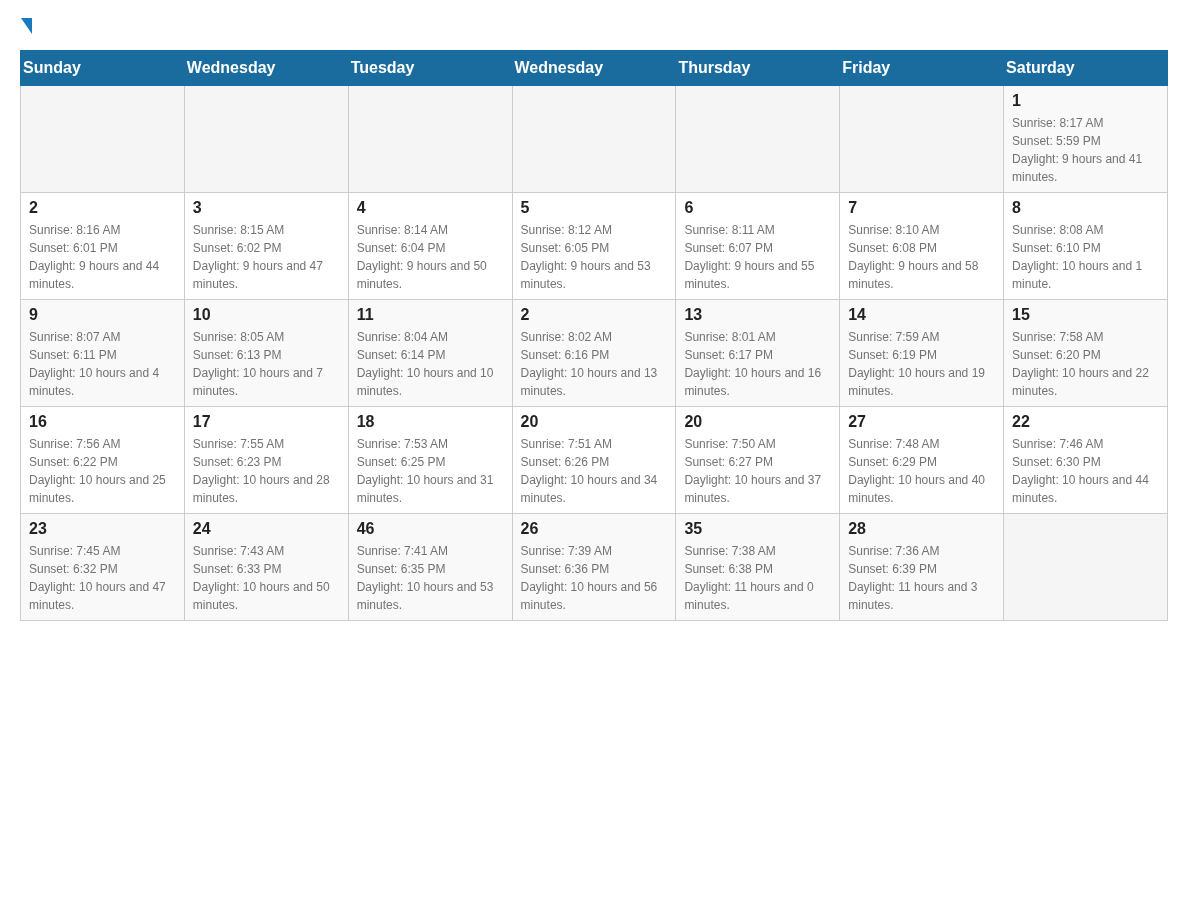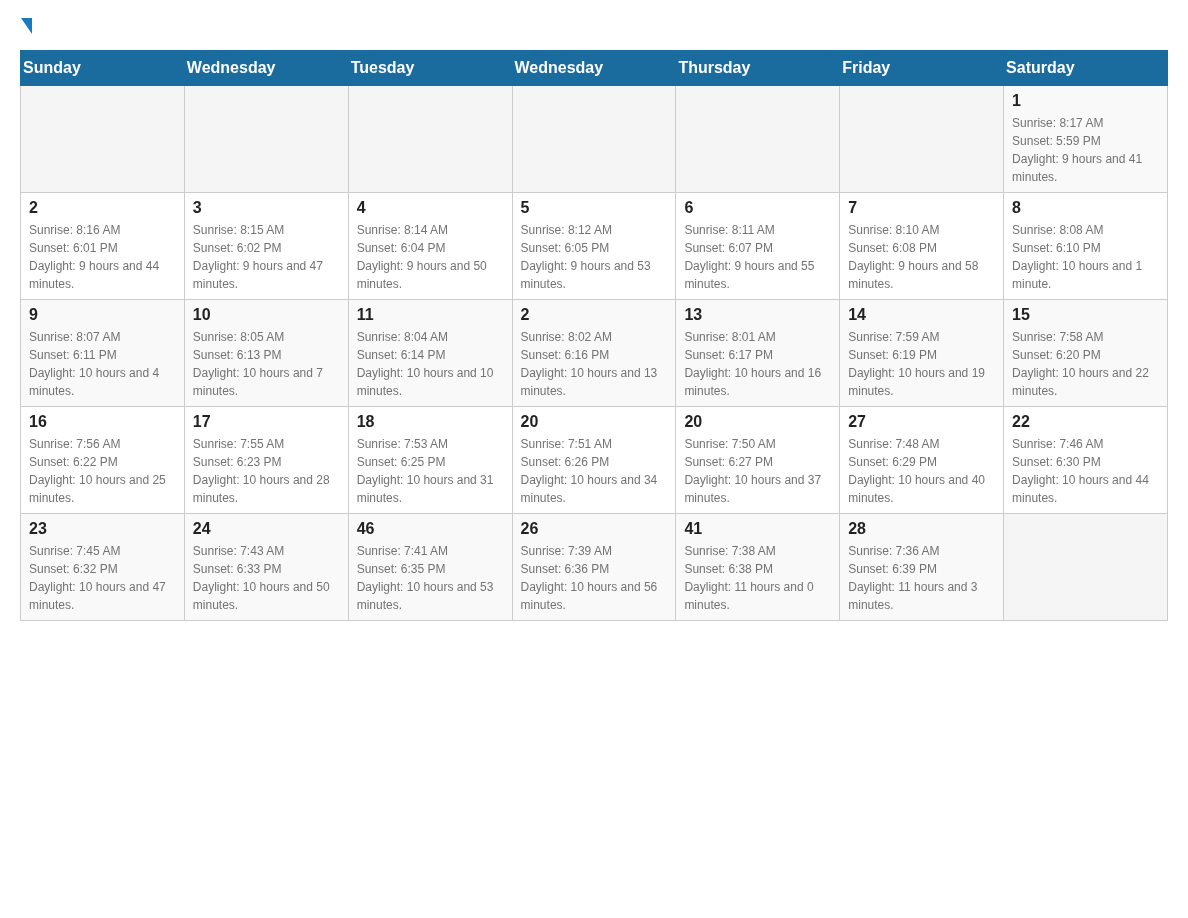--- a/index.html
+++ b/index.html
@@ -245,21 +245,21 @@
         </td>
         <td>
           <span class="day-number">46</span>
           <div class="day-info">Sunrise: 7:41 AM<br>Sunset: 6:35 PM<br>Daylight: 10 hours and 53 minutes.</div>
         </td>
         <td>
           <span class="day-number">26</span>
           <div class="day-info">Sunrise: 7:39 AM<br>Sunset: 6:36 PM<br>Daylight: 10 hours and 56 minutes.</div>
         </td>
         <td>
-          <span class="day-number">41</span>
+          <span class="day-number">35</span>
           <div class="day-info">Sunrise: 7:38 AM<br>Sunset: 6:38 PM<br>Daylight: 11 hours and 0 minutes.</div>
         </td>
         <td>
           <span class="day-number">28</span>
           <div class="day-info">Sunrise: 7:36 AM<br>Sunset: 6:39 PM<br>Daylight: 11 hours and 3 minutes.</div>
         </td>
         <td class="empty-cell"></td>
       </tr>
     </tbody>
 </table>

